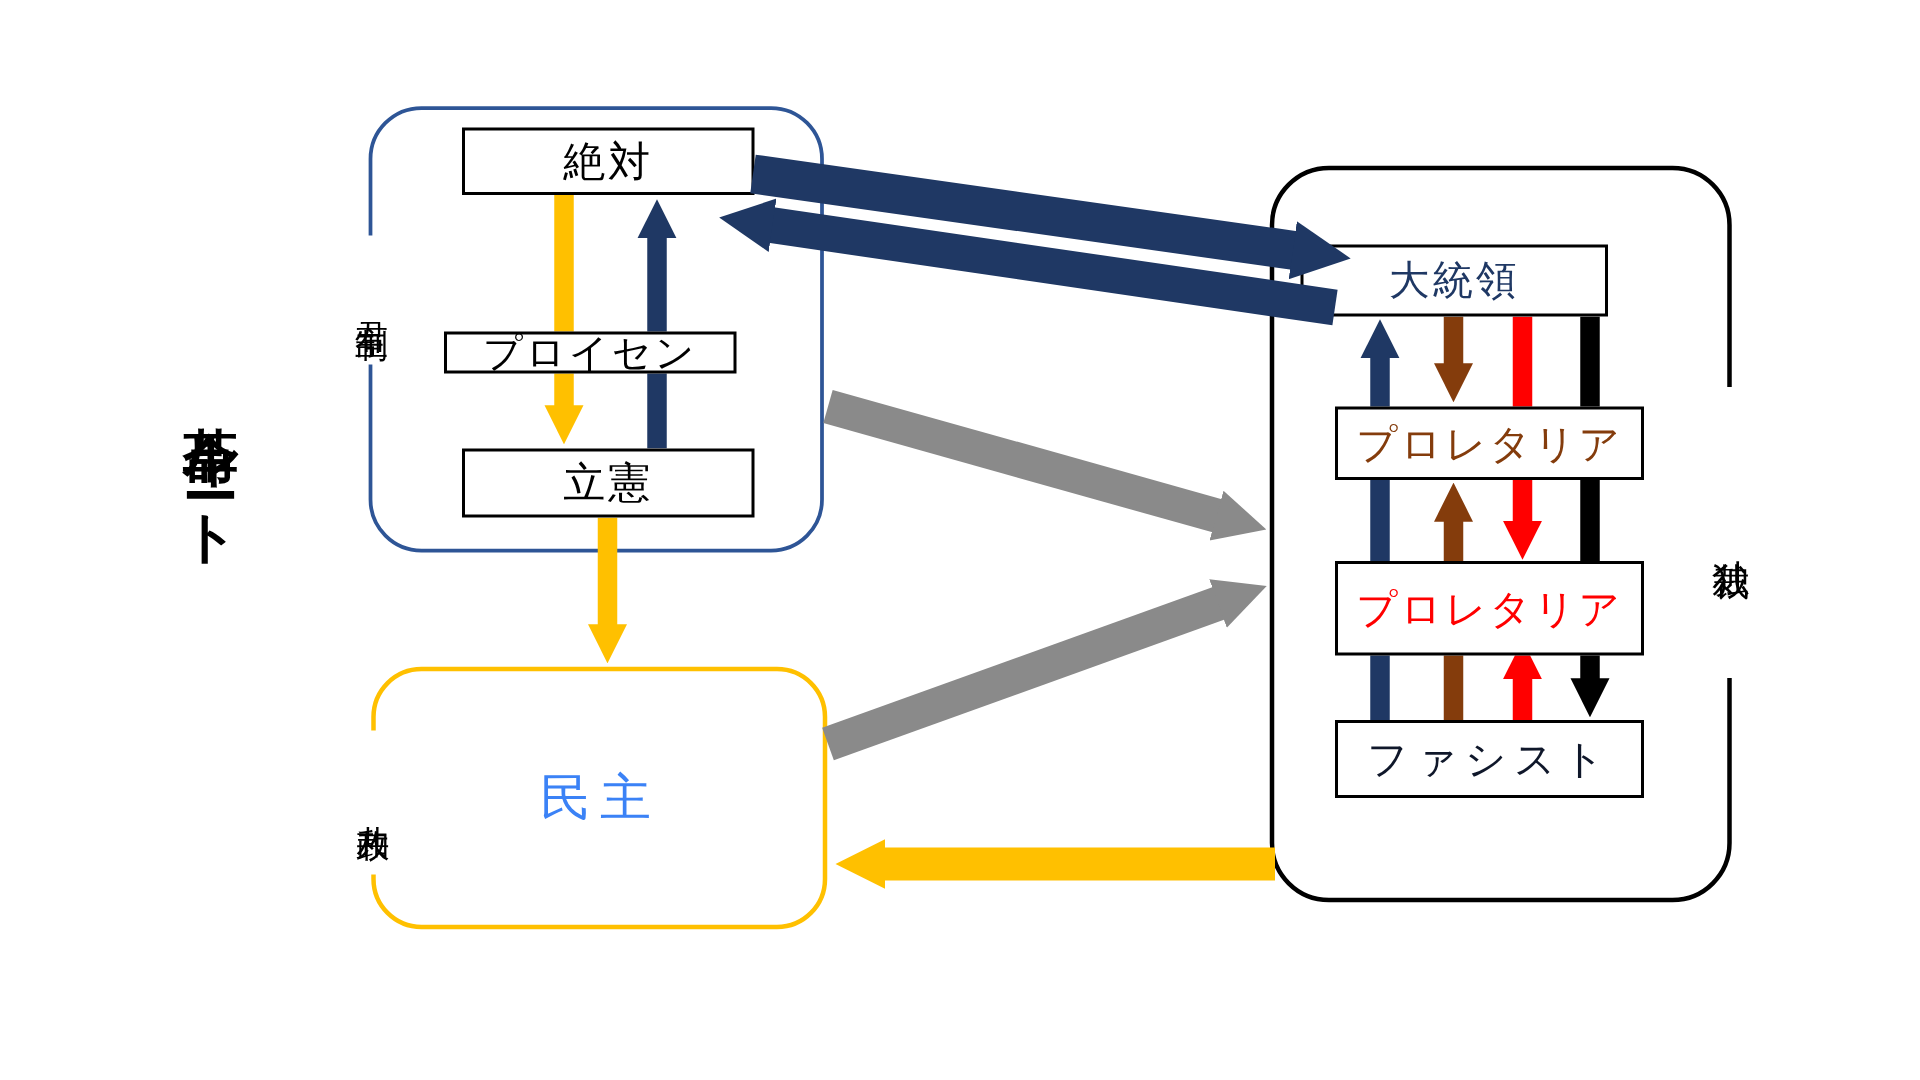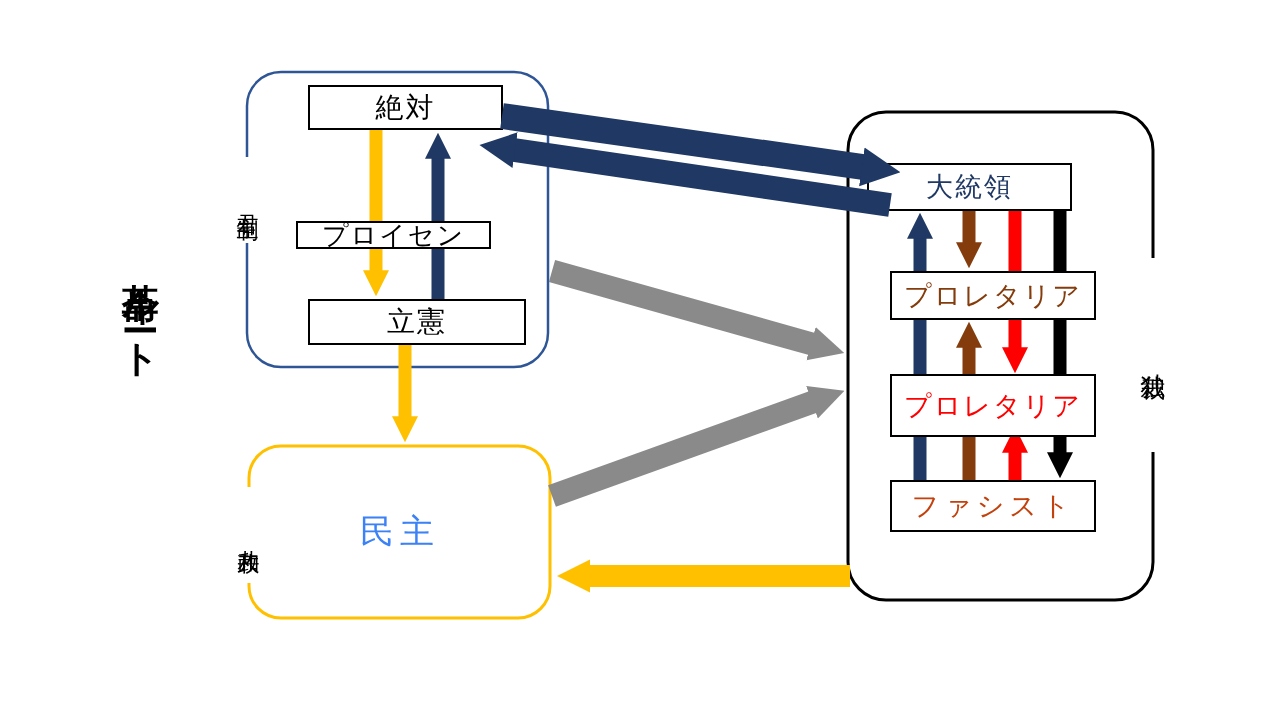--- a/index.html
+++ b/index.html
@@ -80,39 +80,39 @@
   </svg>
 
   <div id="page-title" style="left:120px;top:254px;height:210px;">革命ルート</div>
 
   <div class="node" style="left:308px;top:85px;width:195px;height:45px;font-size:28px;font-family:Liberation Mono, monospace;">
     <span>絶対</span>
   </div>
   <div class="node" style="left:296px;top:193px;width:195px;height:28px;font-size:26px;margin-top:28px;">
     <span>プロイセン</span>
   </div>
-  <div class="node" style="left:308px;top:299px;width:218px;height:46px;font-size:28px;">
+  <div class="node" style="left:308px;top:299px;width:195px;height:46px;font-size:28px;">
     <span>立憲</span>
   </div>
 
   <div id="democracy-label" style="left:320px;top:500px;width:160px;height:64px;">
     <span>民主</span>
   </div>
 
   <div class="node" style="left:867px;top:163px;width:205px;height:48px;">
     <span style="color: rgb(31, 56, 100);">大統領</span>
   </div>
   <div class="node" style="left:890px;top:271px;width:206px;height:49px;">
     <span style="color: rgb(132, 60, 12);">プロレタリア</span>
   </div>
   <div class="node" style="left:890px;top:374px;width:206px;height:63px;">
     <span style="color: rgb(255, 0, 0);">プロレタリア</span>
   </div>
   <div class="node" style="left:890px;top:480px;width:206px;height:52px;letter-spacing:5px;">
-    <span style="color: #c2410c;">ファシスト</span>
+    <span style="color: #0f172a;">ファシスト</span>
   </div>
 
   <div class="side-label" style="left:233px;top:157px;width:29px;height:86px;">君主制</div>
   <div class="side-label" style="left:234px;top:487px;width:29px;height:96px;">共和政</div>
   <div class="side-label" style="left:1137px;top:258px;width:31px;height:194px;font-size:25px;">独裁</div>
 
   <svg id="top-arrow-layer" width="1280" height="720" viewBox="0 0 1280 720">
     <defs>
       <marker id="h-navy-big" viewBox="0 0 10 10" refX="0.3" refY="5" markerWidth="1.5" markerHeight="1.8" orient="auto">
           <path d="M0 0 L10 5 L0 10 Z" fill="#1F3864"></path>

